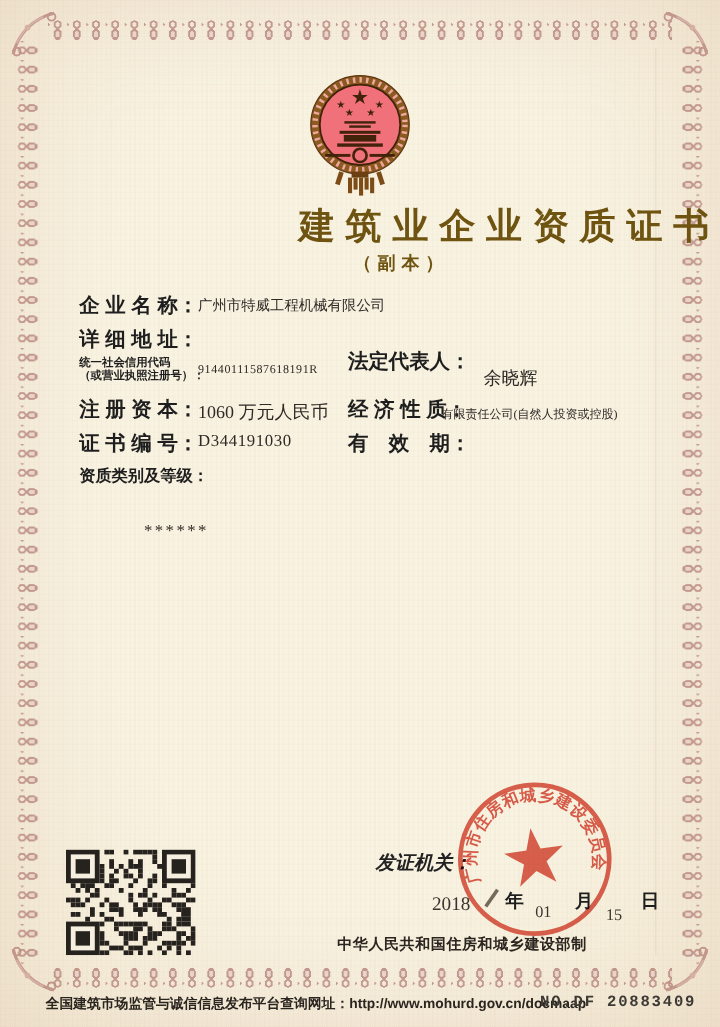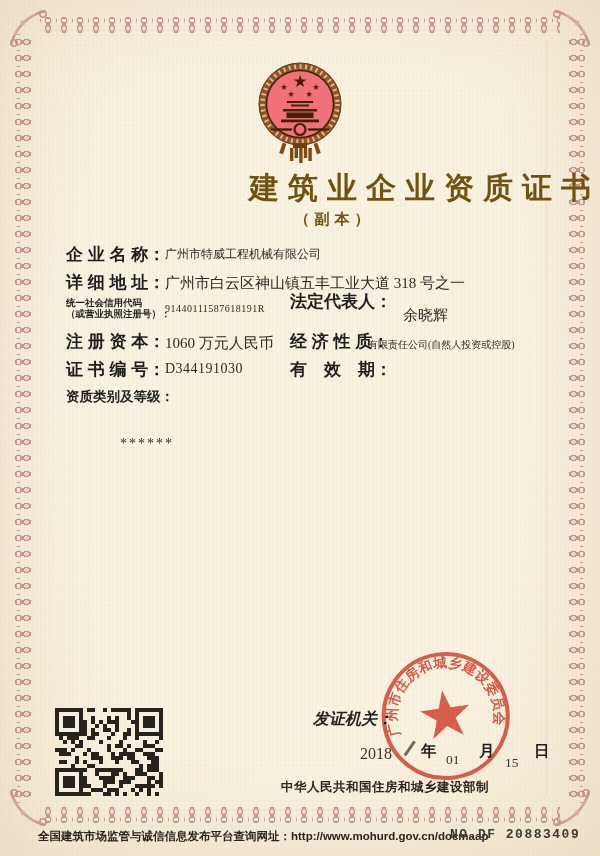--- a/index.html
+++ b/index.html
@@ -131,21 +131,20 @@
     </svg>
   </div>
 
   <div class="title">建筑业企业资质证书</div>
   <div class="subtitle">（副本）</div>
 
   <div class="lab" style="left:66px;top:243px;">企 业 名 称：</div>
   <div class="val" style="left:165px;top:246px;font-size:12px;">广州市特威工程机械有限公司</div>
 
   <div class="lab" style="left:66px;top:271px;">详 细 地 址：</div>
-  <div class="val" style="left:165px;top:274px;font-size:15px;">广州市白云区神山镇五丰工业大道 318 号之一</div>
 
   <div class="lab-small" style="left:66px;top:298px;">
     <span>统一社会信用代码</span><br>
     <span>（或营业执照注册号）：</span>
   </div>
   <div class="val" style="left:165px;top:303px;font-size:10px;letter-spacing:.5px;">91440111587618191R</div>
   <div class="lab" style="left:290px;top:290px;">法定代表人：</div>
   <div class="val" style="left:403px;top:306px;font-size:15px;">余晓辉</div>
 
   <div class="lab" style="left:66px;top:330px;">注 册 资 本：</div>

